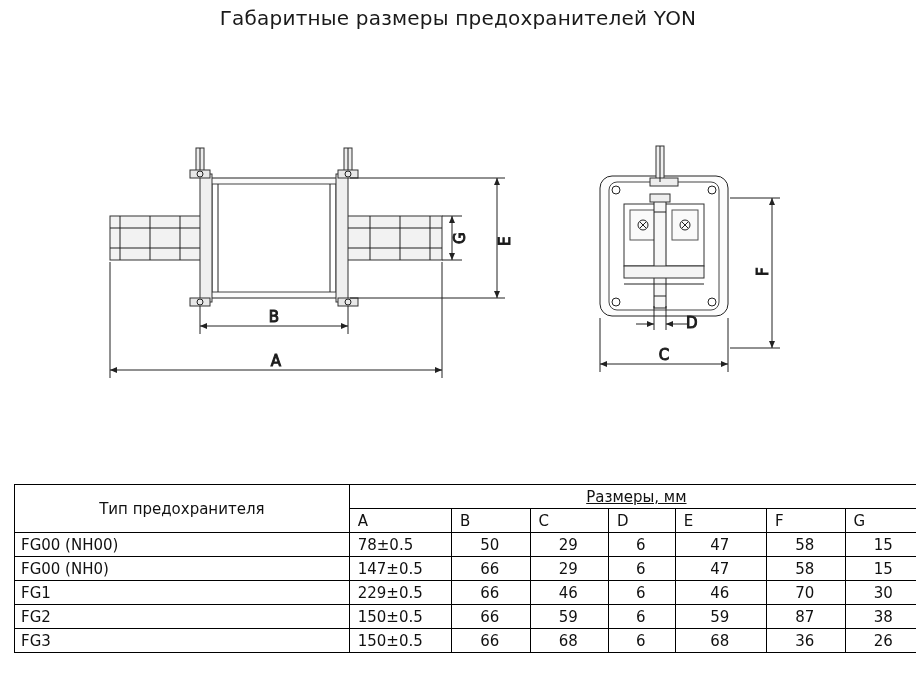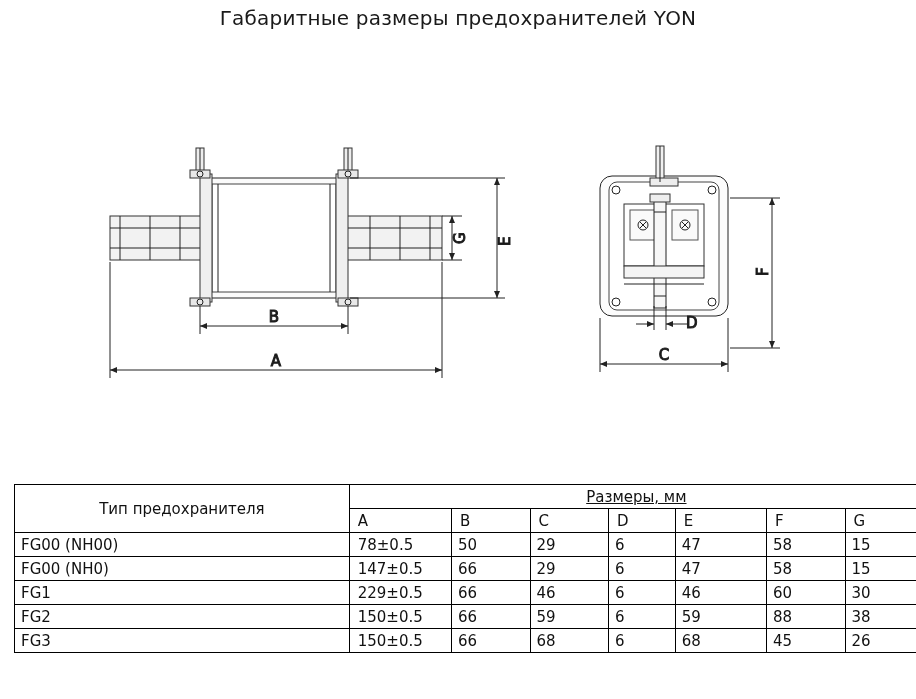--- a/index.html
+++ b/index.html
@@ -72,21 +72,21 @@
     text-decoration: underline;
   }
   table.dims td.type-cell {
     text-align: left;
   }
   table.dims th.col-head {
     text-align: left;
     padding-left: 8px;
   }
   table.dims td.val {
-    text-align: left;
+    text-align: center;
     padding-right: 8px;
   }
   table.dims td.val.first {
     text-align: left;
     padding-left: 8px;
     margin-top: 20px;
   }
   .colA { width: 104px; }
   .colB { width: 82px; }
   .colC { width: 82px; }
@@ -276,39 +276,39 @@
         <td class="val">58</td>
         <td class="val">15</td>
       </tr>
       <tr>
         <td class="type-cell">FG1</td>
         <td class="val first">229±0.5</td>
         <td class="val">66</td>
         <td class="val">46</td>
         <td class="val">6</td>
         <td class="val">46</td>
-        <td class="val">60</td>
+        <td class="val">70</td>
         <td class="val">30</td>
       </tr>
       <tr>
         <td class="type-cell">FG2</td>
         <td class="val first">150±0.5</td>
         <td class="val">66</td>
         <td class="val">59</td>
         <td class="val">6</td>
         <td class="val">59</td>
-        <td class="val">88</td>
+        <td class="val">87</td>
         <td class="val">38</td>
       </tr>
       <tr>
         <td class="type-cell">FG3</td>
         <td class="val first">150±0.5</td>
         <td class="val">66</td>
         <td class="val">68</td>
         <td class="val">6</td>
         <td class="val">68</td>
-        <td class="val">45</td>
+        <td class="val">36</td>
         <td class="val">26</td>
       </tr>
     </tbody>
   </table>
 
 </div>
 
 </body></html>

